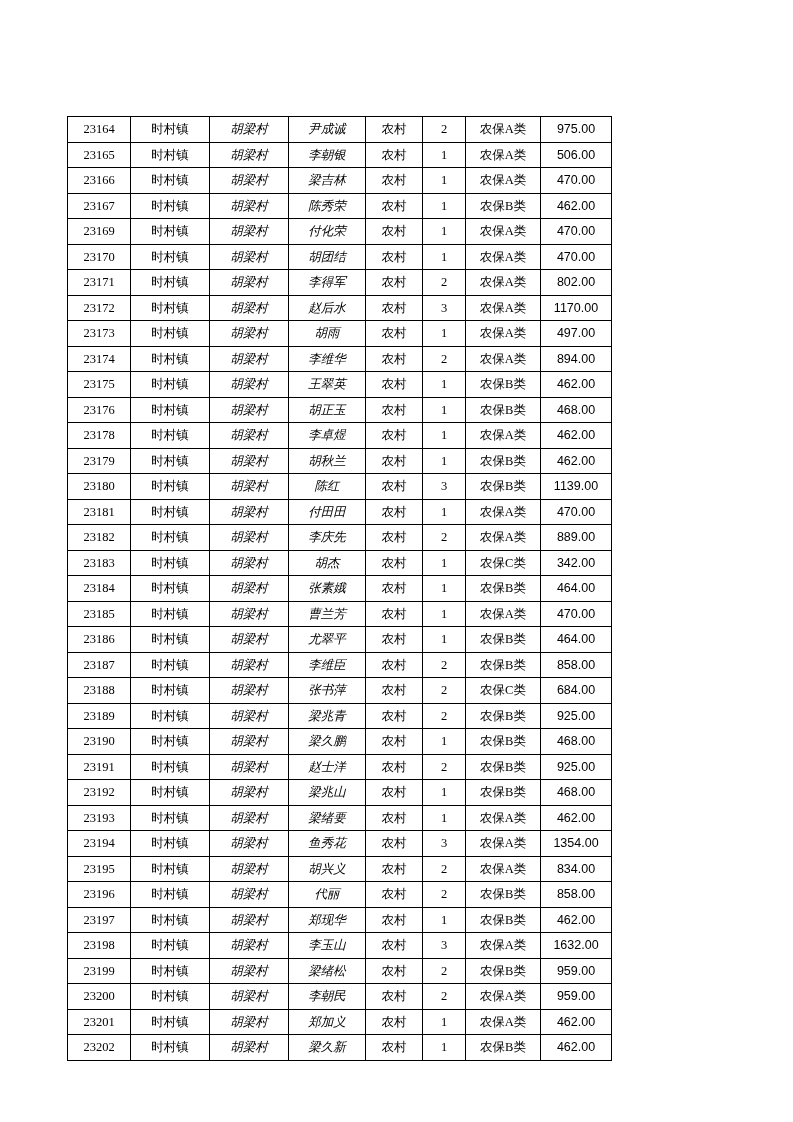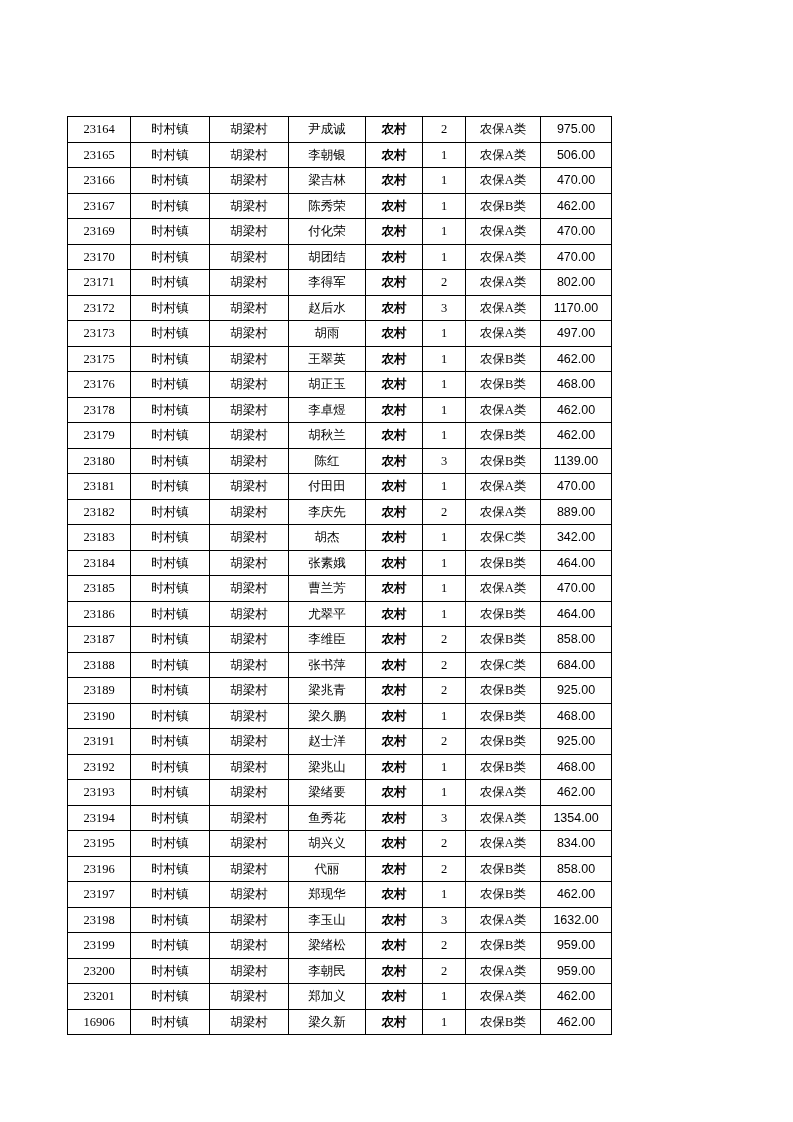--- a/index.html
+++ b/index.html
@@ -33,23 +33,23 @@
     padding: 0 2px;
     font-size: 12.5px;
     line-height: 1;
     text-align: center;
     vertical-align: middle;
     white-space: nowrap;
     overflow: hidden;
   }
   td.c-id      { width: 58px; font-family: "Liberation Serif", serif; }
   td.c-town    { width: 74px; }
-  td.c-village { width: 74px; }
-  td.c-name    { width: 72px; }
-  td.c-type    { width: 52px; font-weight: bold; }
+  td.c-village { width: 74px; font-style: italic; }
+  td.c-name    { width: 72px; font-style: italic; }
+  td.c-type    { width: 52px; }
   td.c-count   { width: 38px; font-family: "Liberation Serif", serif; }
   td.c-cat     { width: 70px; }
   td.c-amount  { width: 66px; font-family: Liberation Sans, sans-serif; }
 </style>
 </head>
 <body>
 
 <div class="page">
   <table class="data-table">
     <tbody>
@@ -137,20 +137,30 @@
           <td class="c-id">23173</td>
           <td class="c-town">时村镇</td>
           <td class="c-village">胡梁村</td>
           <td class="c-name">胡雨</td>
           <td class="c-type">农村</td>
           <td class="c-count">1</td>
           <td class="c-cat">农保A类</td>
           <td class="c-amount">497.00</td>
         </tr>
         <tr>
+          <td class="c-id">23174</td>
+          <td class="c-town">时村镇</td>
+          <td class="c-village">胡梁村</td>
+          <td class="c-name">李维华</td>
+          <td class="c-type">农村</td>
+          <td class="c-count">2</td>
+          <td class="c-cat">农保A类</td>
+          <td class="c-amount">894.00</td>
+        </tr>
+        <tr>
           <td class="c-id">23175</td>
           <td class="c-town">时村镇</td>
           <td class="c-village">胡梁村</td>
           <td class="c-name">王翠英</td>
           <td class="c-type">农村</td>
           <td class="c-count">1</td>
           <td class="c-cat">农保B类</td>
           <td class="c-amount">462.00</td>
         </tr>
         <tr>
@@ -397,21 +407,21 @@
           <td class="c-id">23201</td>
           <td class="c-town">时村镇</td>
           <td class="c-village">胡梁村</td>
           <td class="c-name">郑加义</td>
           <td class="c-type">农村</td>
           <td class="c-count">1</td>
           <td class="c-cat">农保A类</td>
           <td class="c-amount">462.00</td>
         </tr>
         <tr>
-          <td class="c-id">16906</td>
+          <td class="c-id">23202</td>
           <td class="c-town">时村镇</td>
           <td class="c-village">胡梁村</td>
           <td class="c-name">梁久新</td>
           <td class="c-type">农村</td>
           <td class="c-count">1</td>
           <td class="c-cat">农保B类</td>
           <td class="c-amount">462.00</td>
         </tr>
       </tbody>
   </table>

